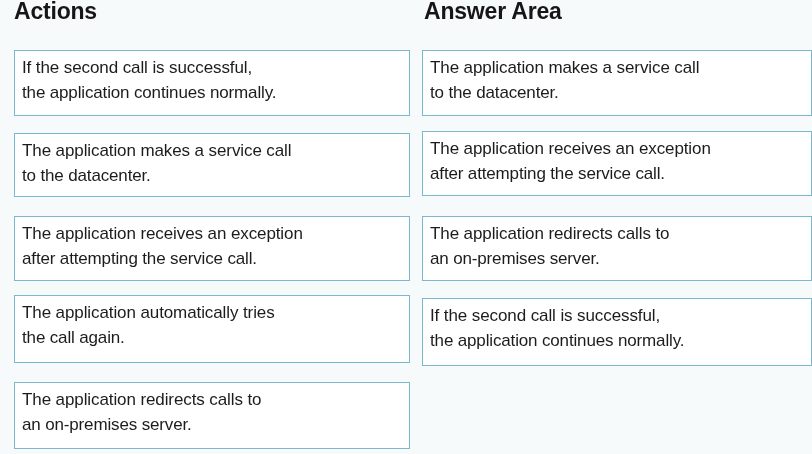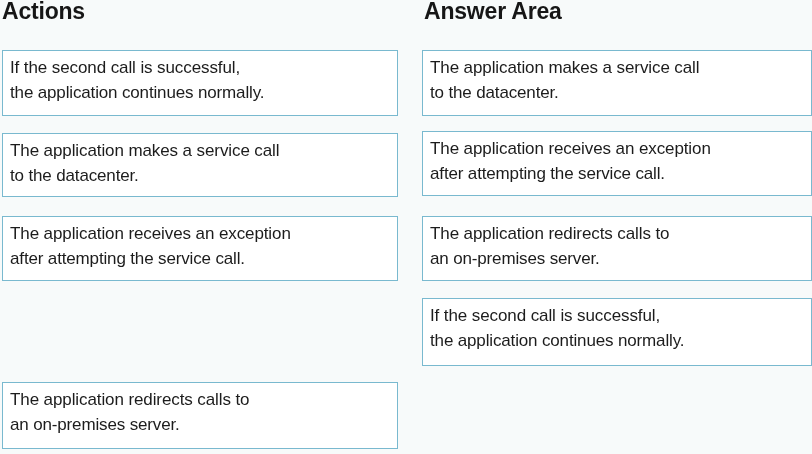--- a/index.html
+++ b/index.html
@@ -18,21 +18,21 @@
     width: 812px;
     height: 454px;
     background: #f7fafa;
   }
   .column {
     position: absolute;
     top: 0;
     width: 400px;
     height: 454px;
   }
-  .column.left  { left: 0px; }
+  .column.left  { left: 12px; }
   .column.right { left: 422px; }
 
   .col-heading {
     position: absolute;
     top: -4px;
     left: 2px;
     font-size: 23px;
     font-weight: bold;
     color: #161616;
     letter-spacing: -0.2px;
@@ -75,20 +75,24 @@
     <div class="card" style="top:133px; left:2px; width:396px; height:64px;">
       <span class="line">The application makes a service call</span>
       <span class="line second">to the datacenter.</span>
     </div>
 
     <div class="card" style="top:216px; left:2px; width:396px; height:65px;">
       <span class="line">The application receives an exception</span>
       <span class="line second">after attempting the service call.</span>
     </div>
 
+    <div class="card" style="top:295px; left:2px; width:396px; height:68px;">
+      <span class="line">The application automatically tries</span>
+      <span class="line second">the call again.</span>
+    </div>
 
     <div class="card" style="top:382px; left:2px; width:396px; height:67px;">
       <span class="line">The application redirects calls to</span>
       <span class="line second">an on-premises server.</span>
     </div>
   </div>
 
   <div class="column right">
     <div class="col-heading">Answer Area</div>
 

